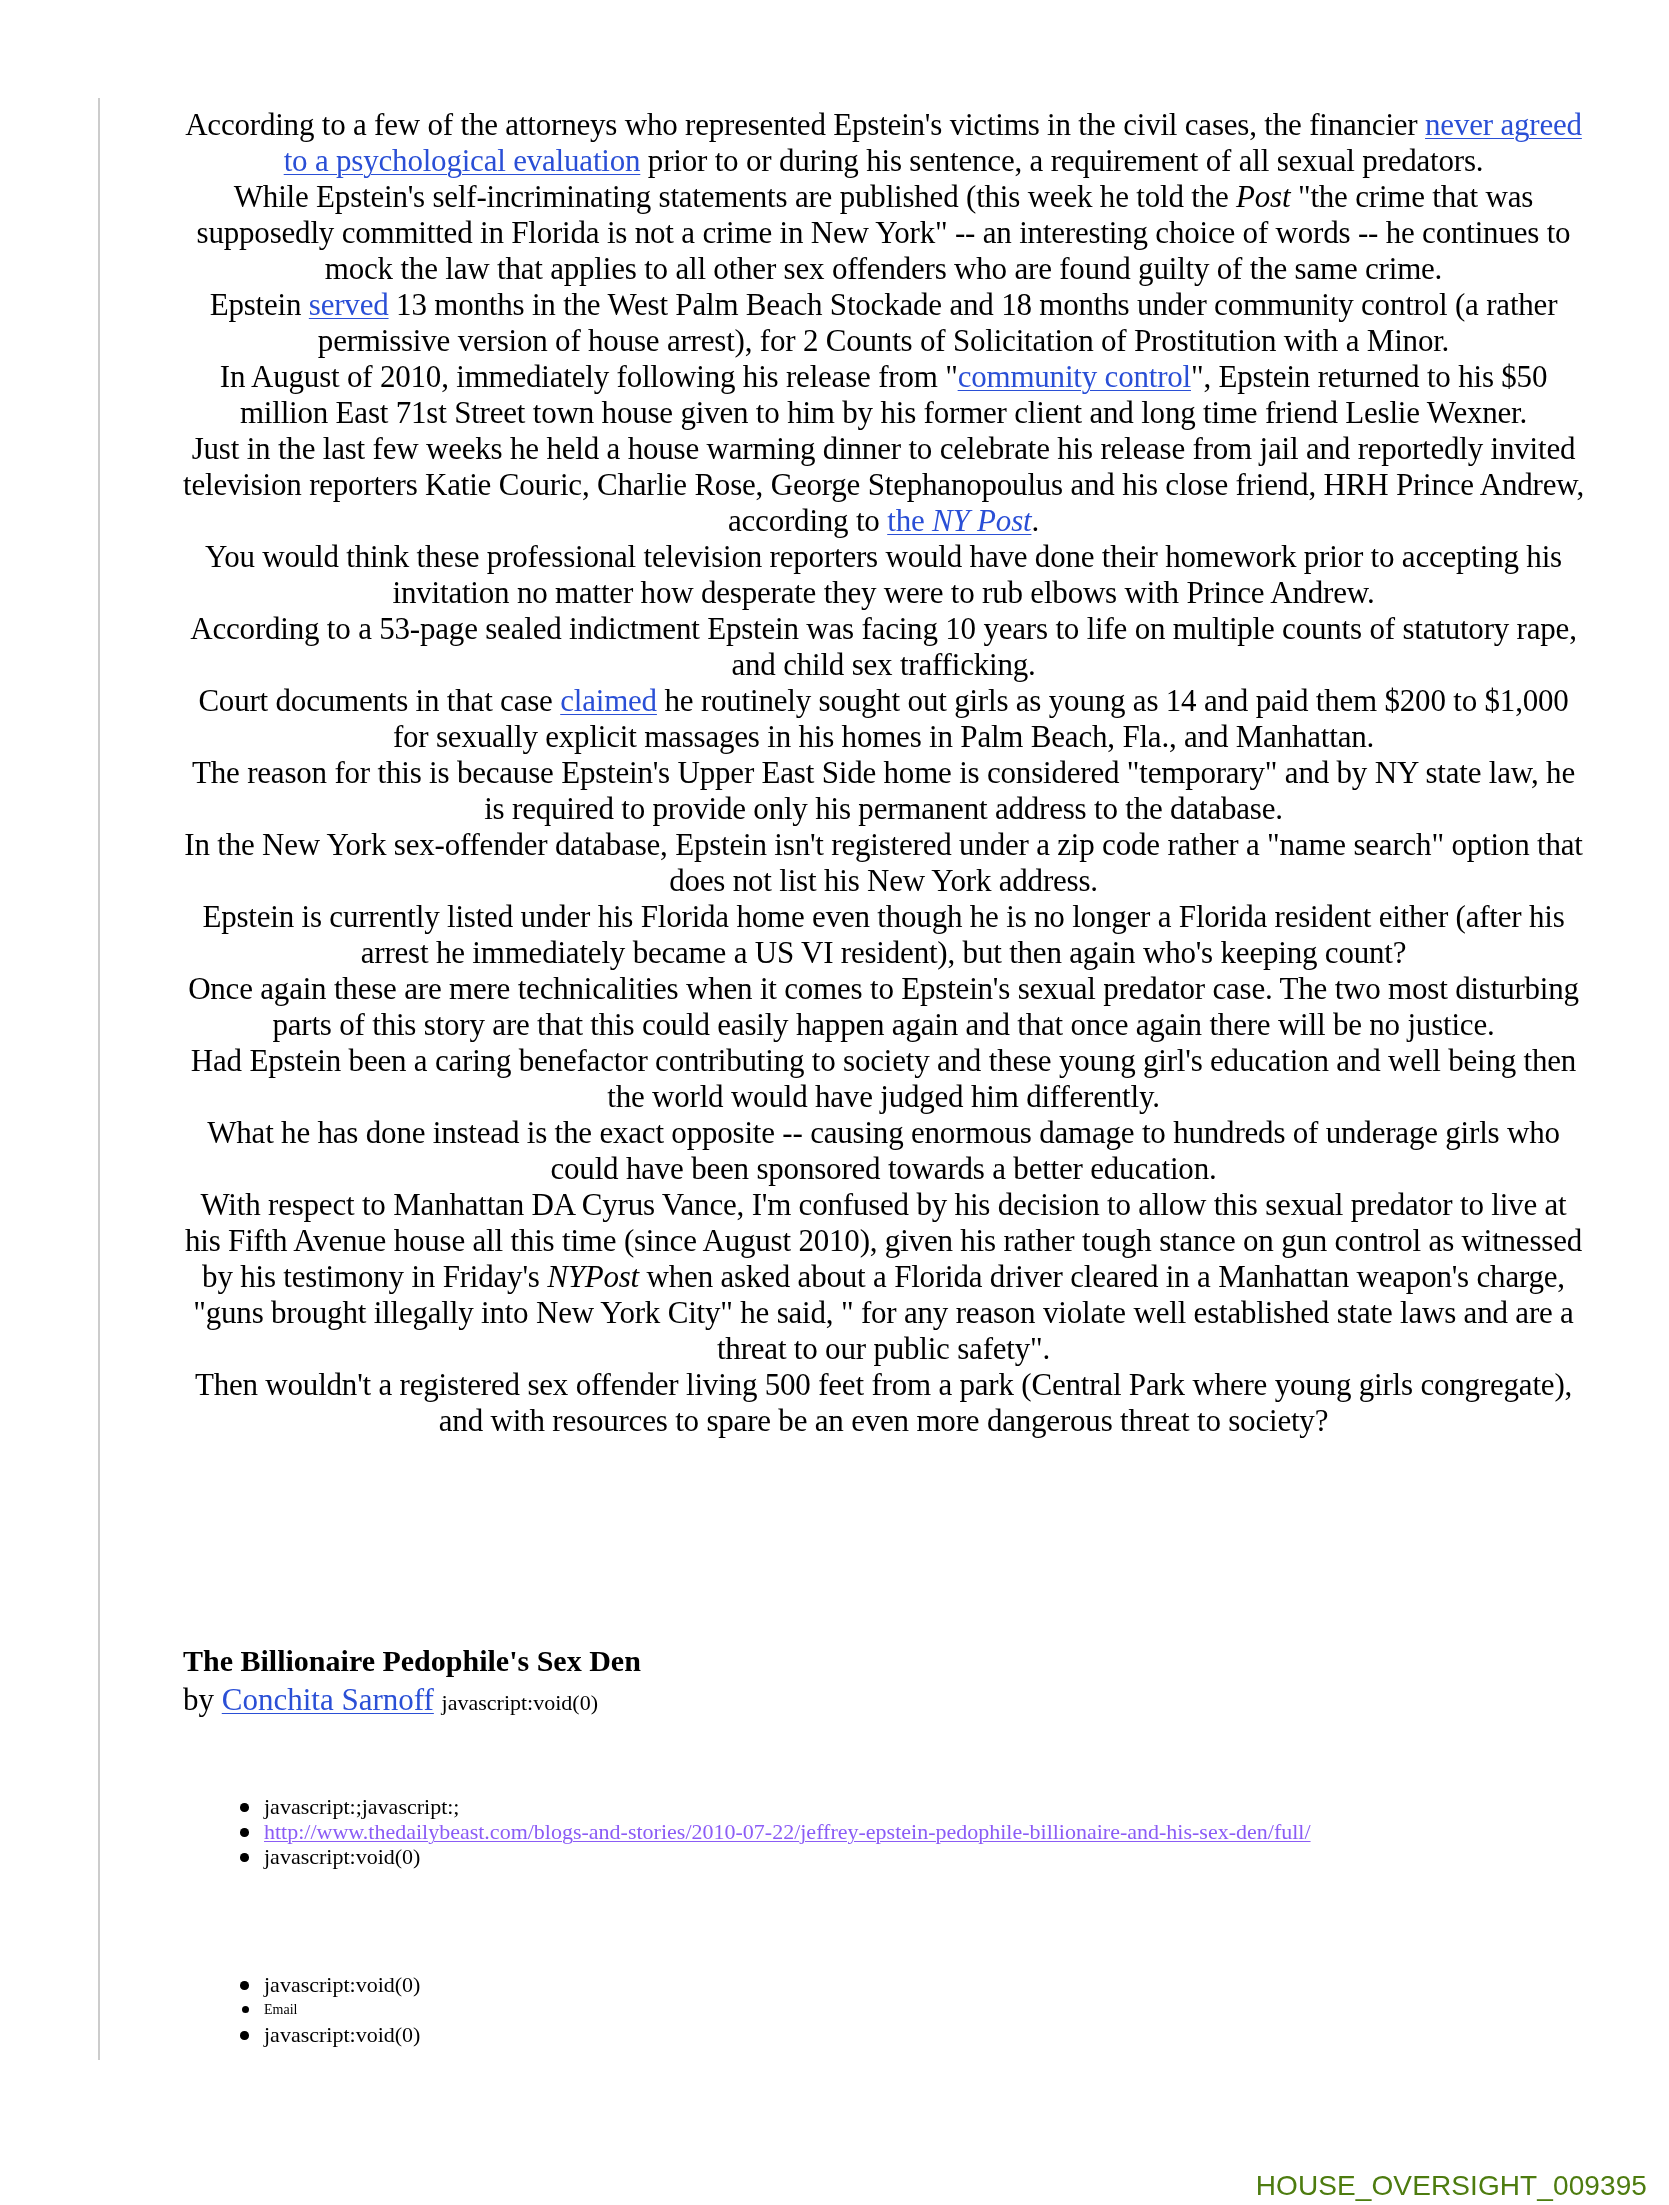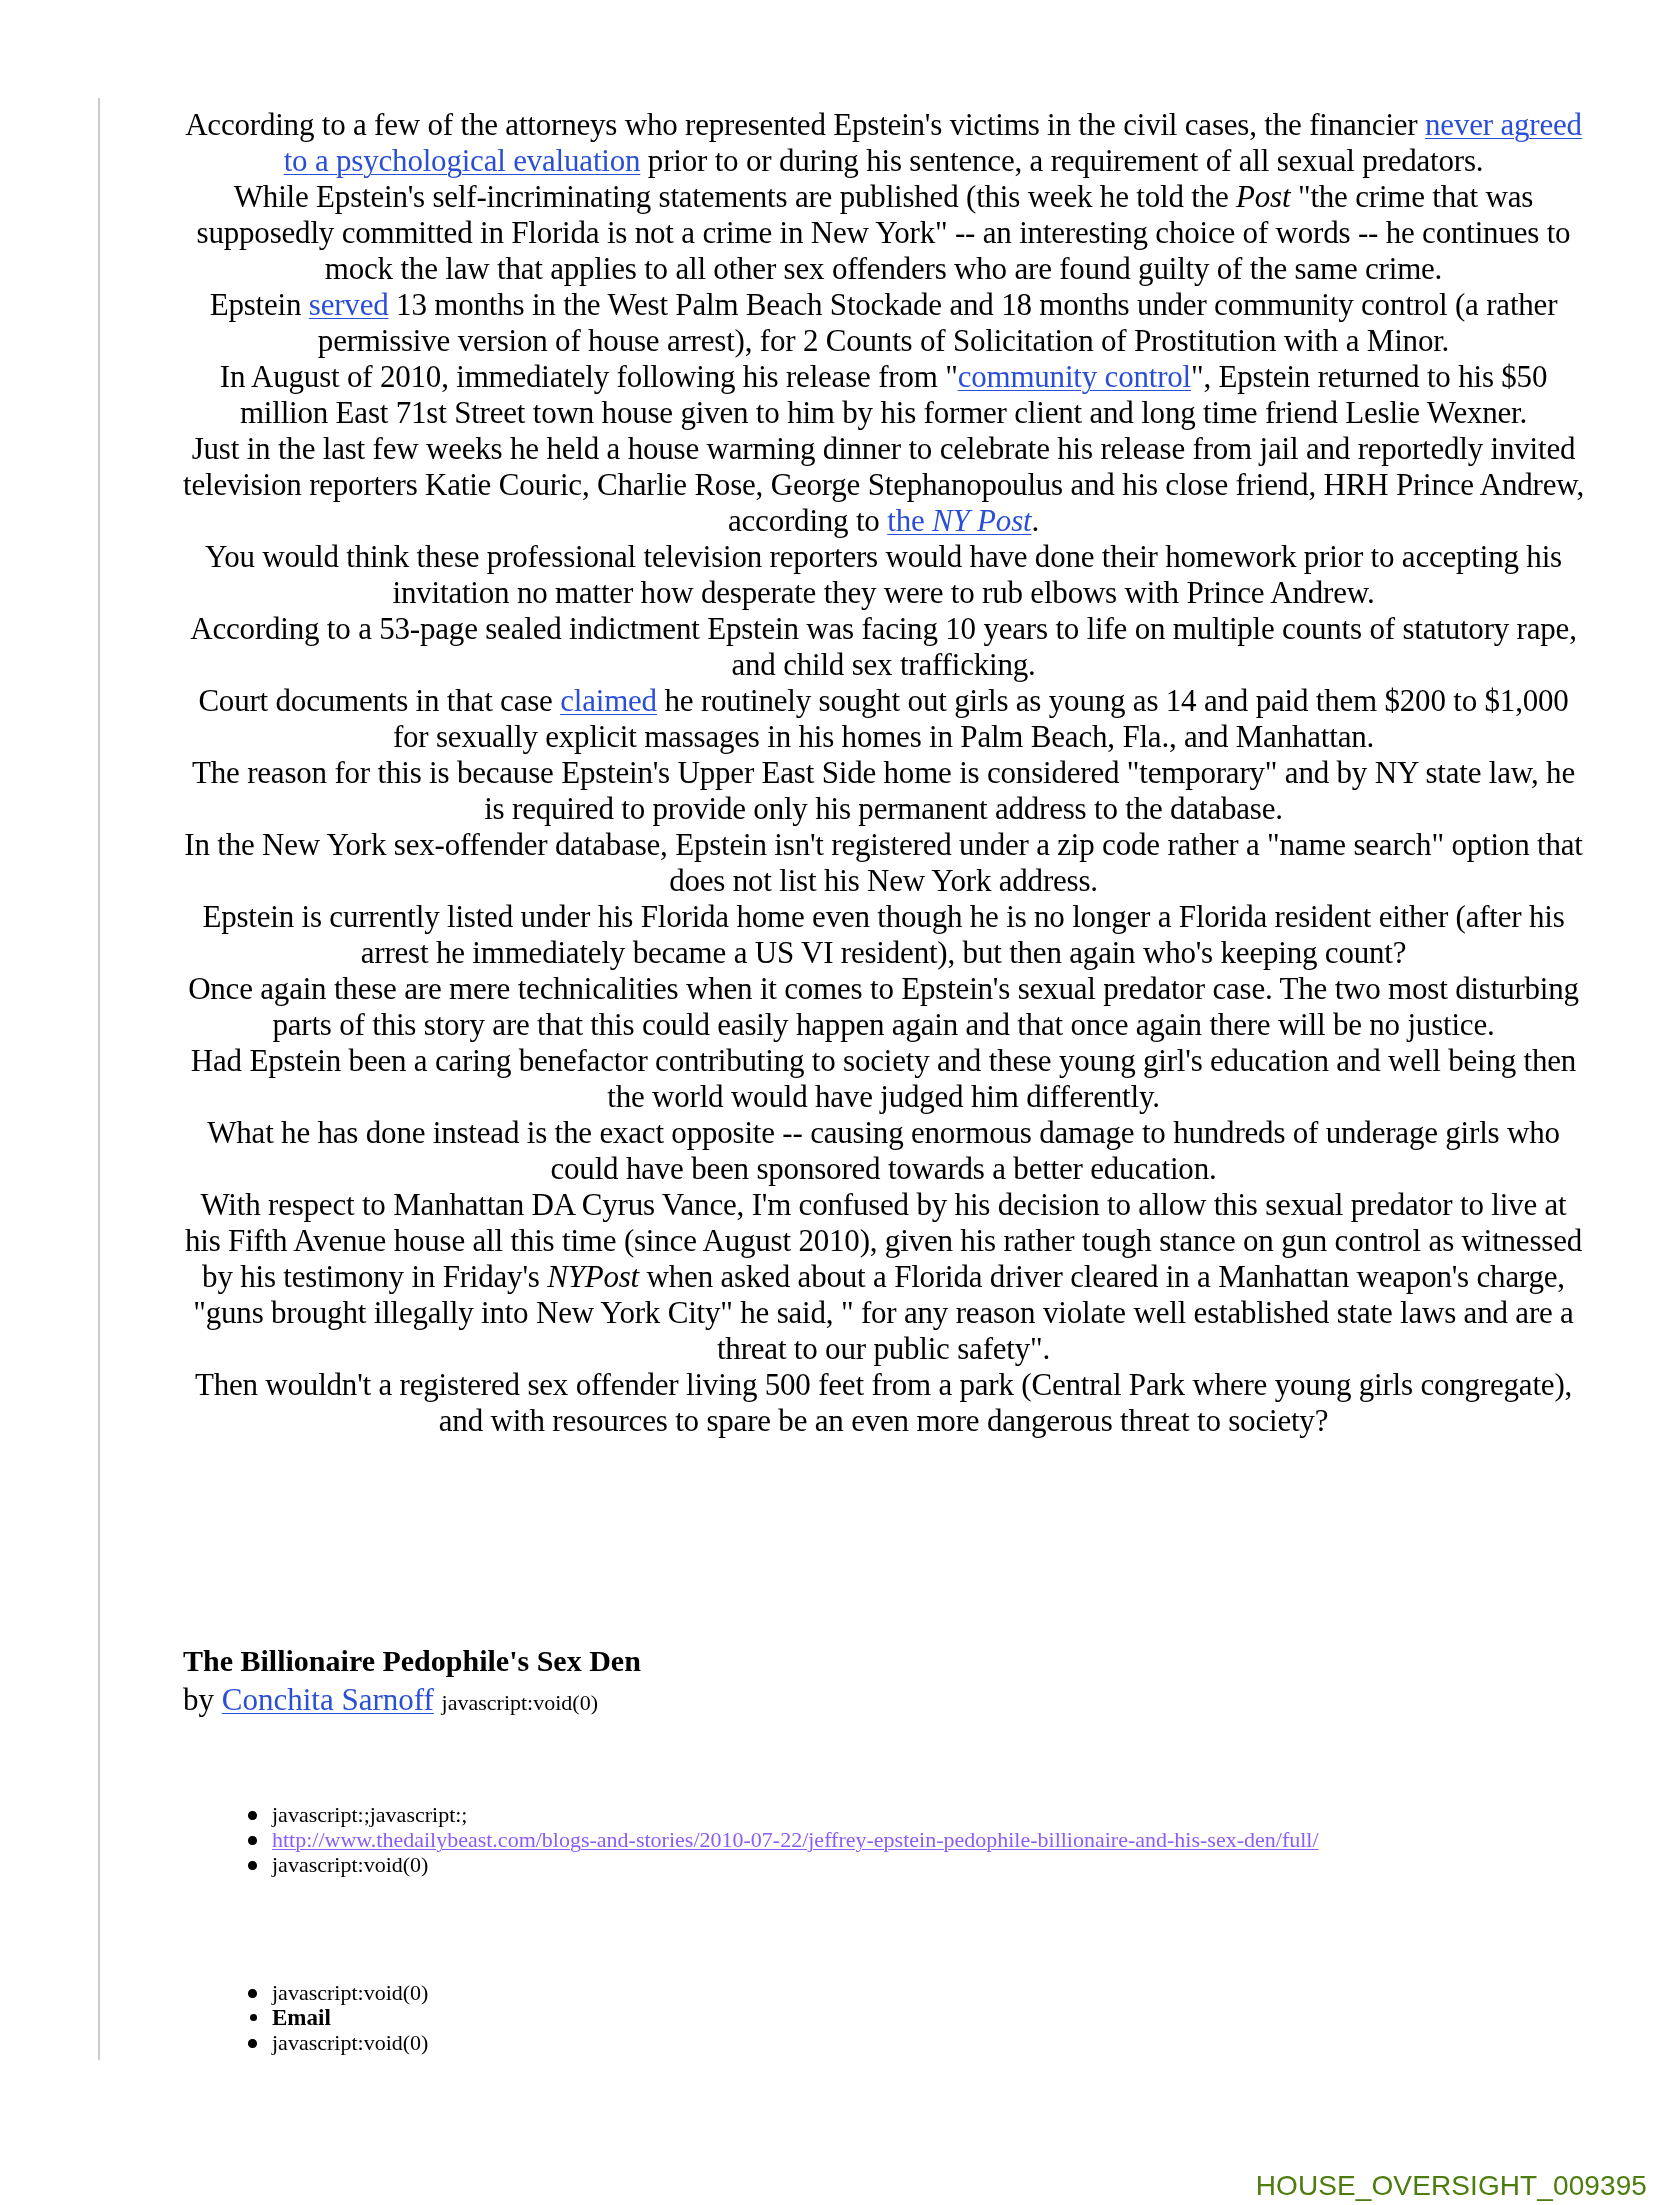--- a/index.html
+++ b/index.html
@@ -60,42 +60,41 @@
       font-size: 31px;
       line-height: 41px;
       margin: 0;
     }
     .byline .jsvoid {
       font-size: 22px;
     }
     ul.links {
       position: absolute;
       left: 183px;
-      margin: 8px;
+      margin: 0;
       padding: 0 0 0 81px;
       list-style: none;
       font-size: 22px;
     }
     ul.links li {
       position: relative;
       line-height: 25px;
     }
     ul.links li .bullet {
       position: absolute;
       left: -23.6px;
       top: 9.2px;
       width: 8.5px;
       height: 8.5px;
       border-radius: 50%;
       background: #000;
     }
     ul.links li.small {
-      font-size: 23px;
+      font-size: 14px;
       line-height: 25px;
-      font-weight: bold;
     }
     ul.links li.small .bullet {
       width: 7.2px;
       height: 7.2px;
       top: 9.2px;
       left: -22px;
     }
     ul.links a.lnk {
       color: #8b5cf6;
       text-underline-offset: 2px;

